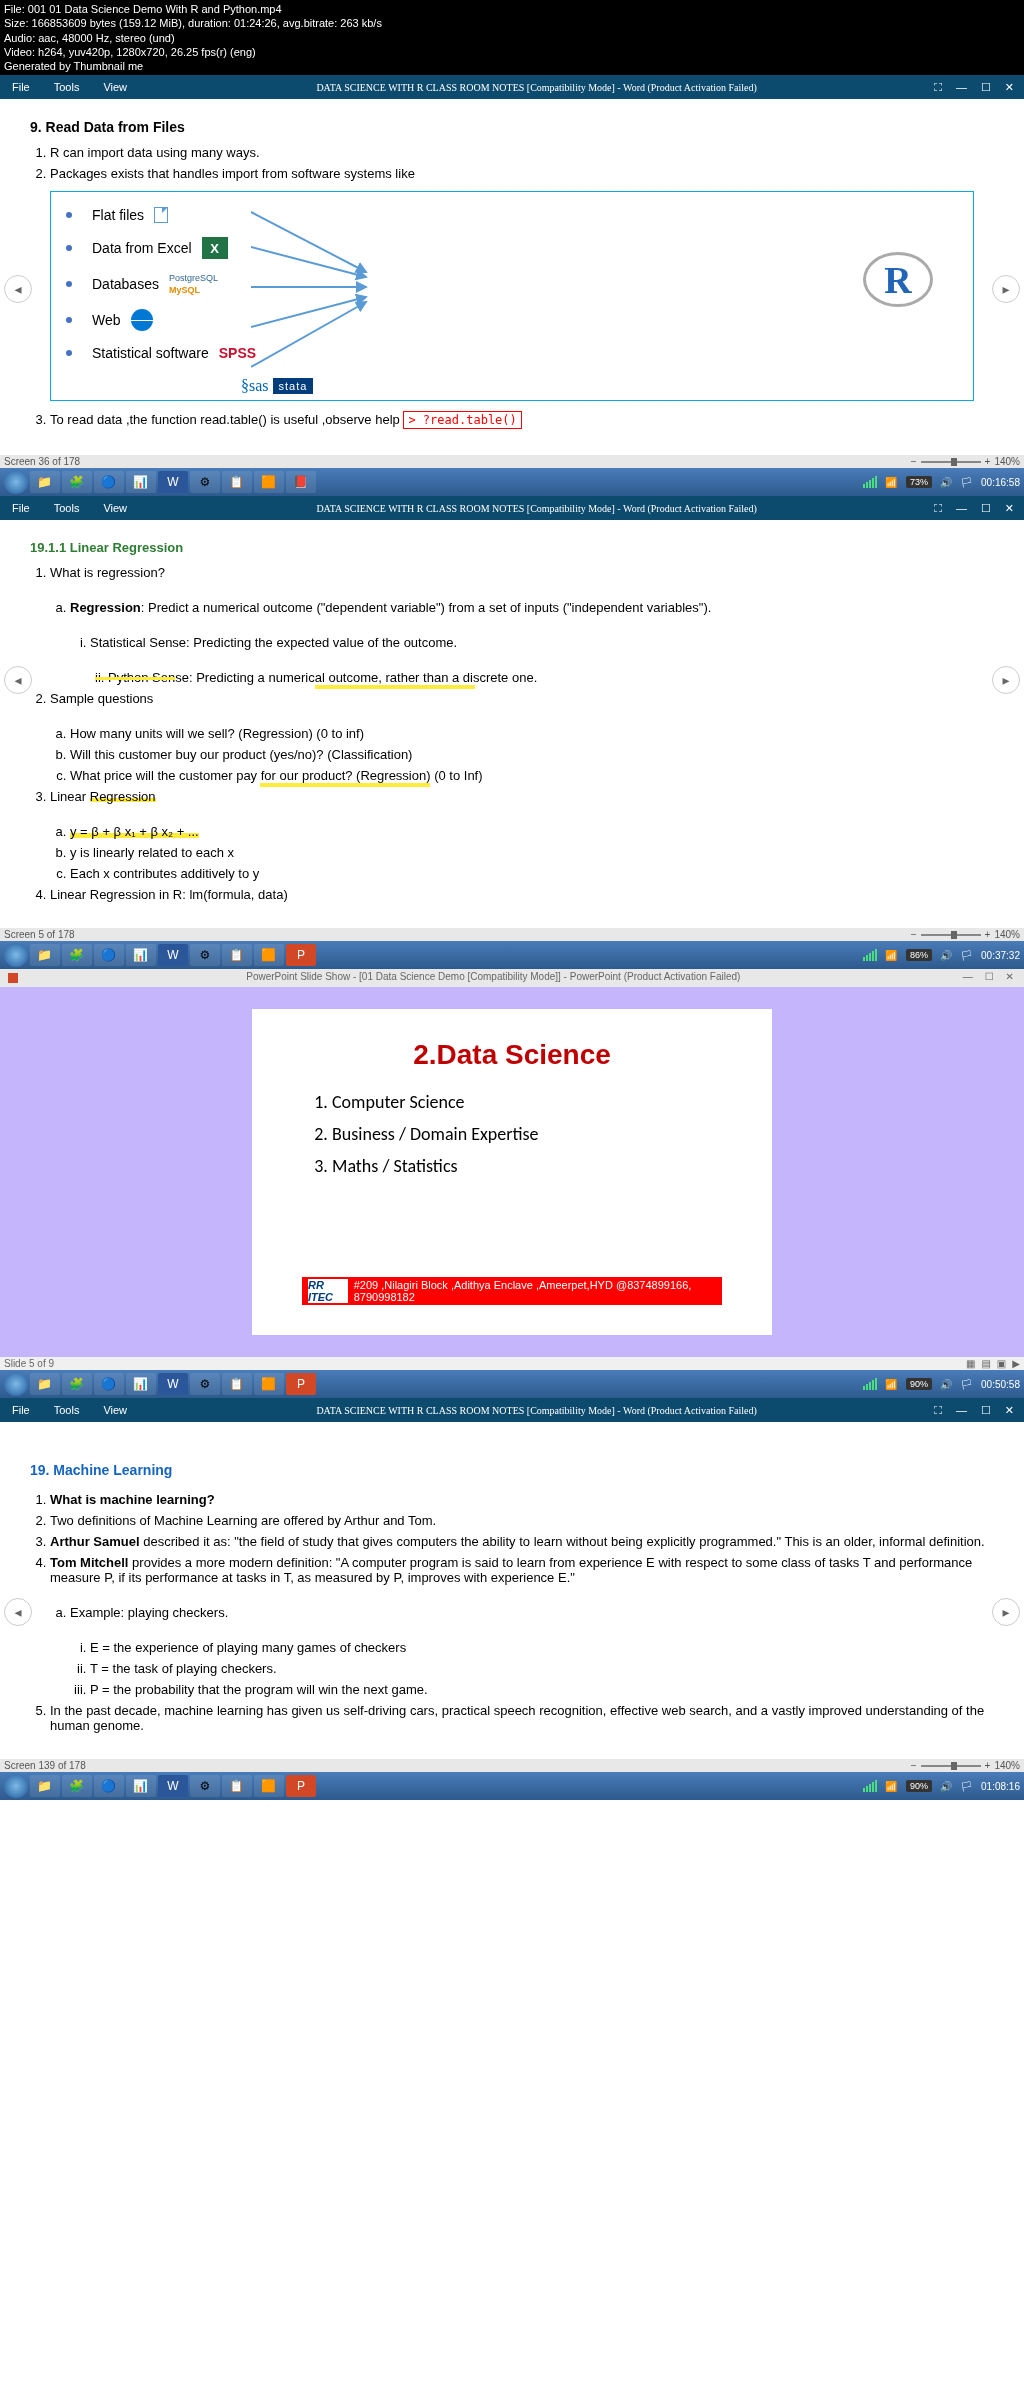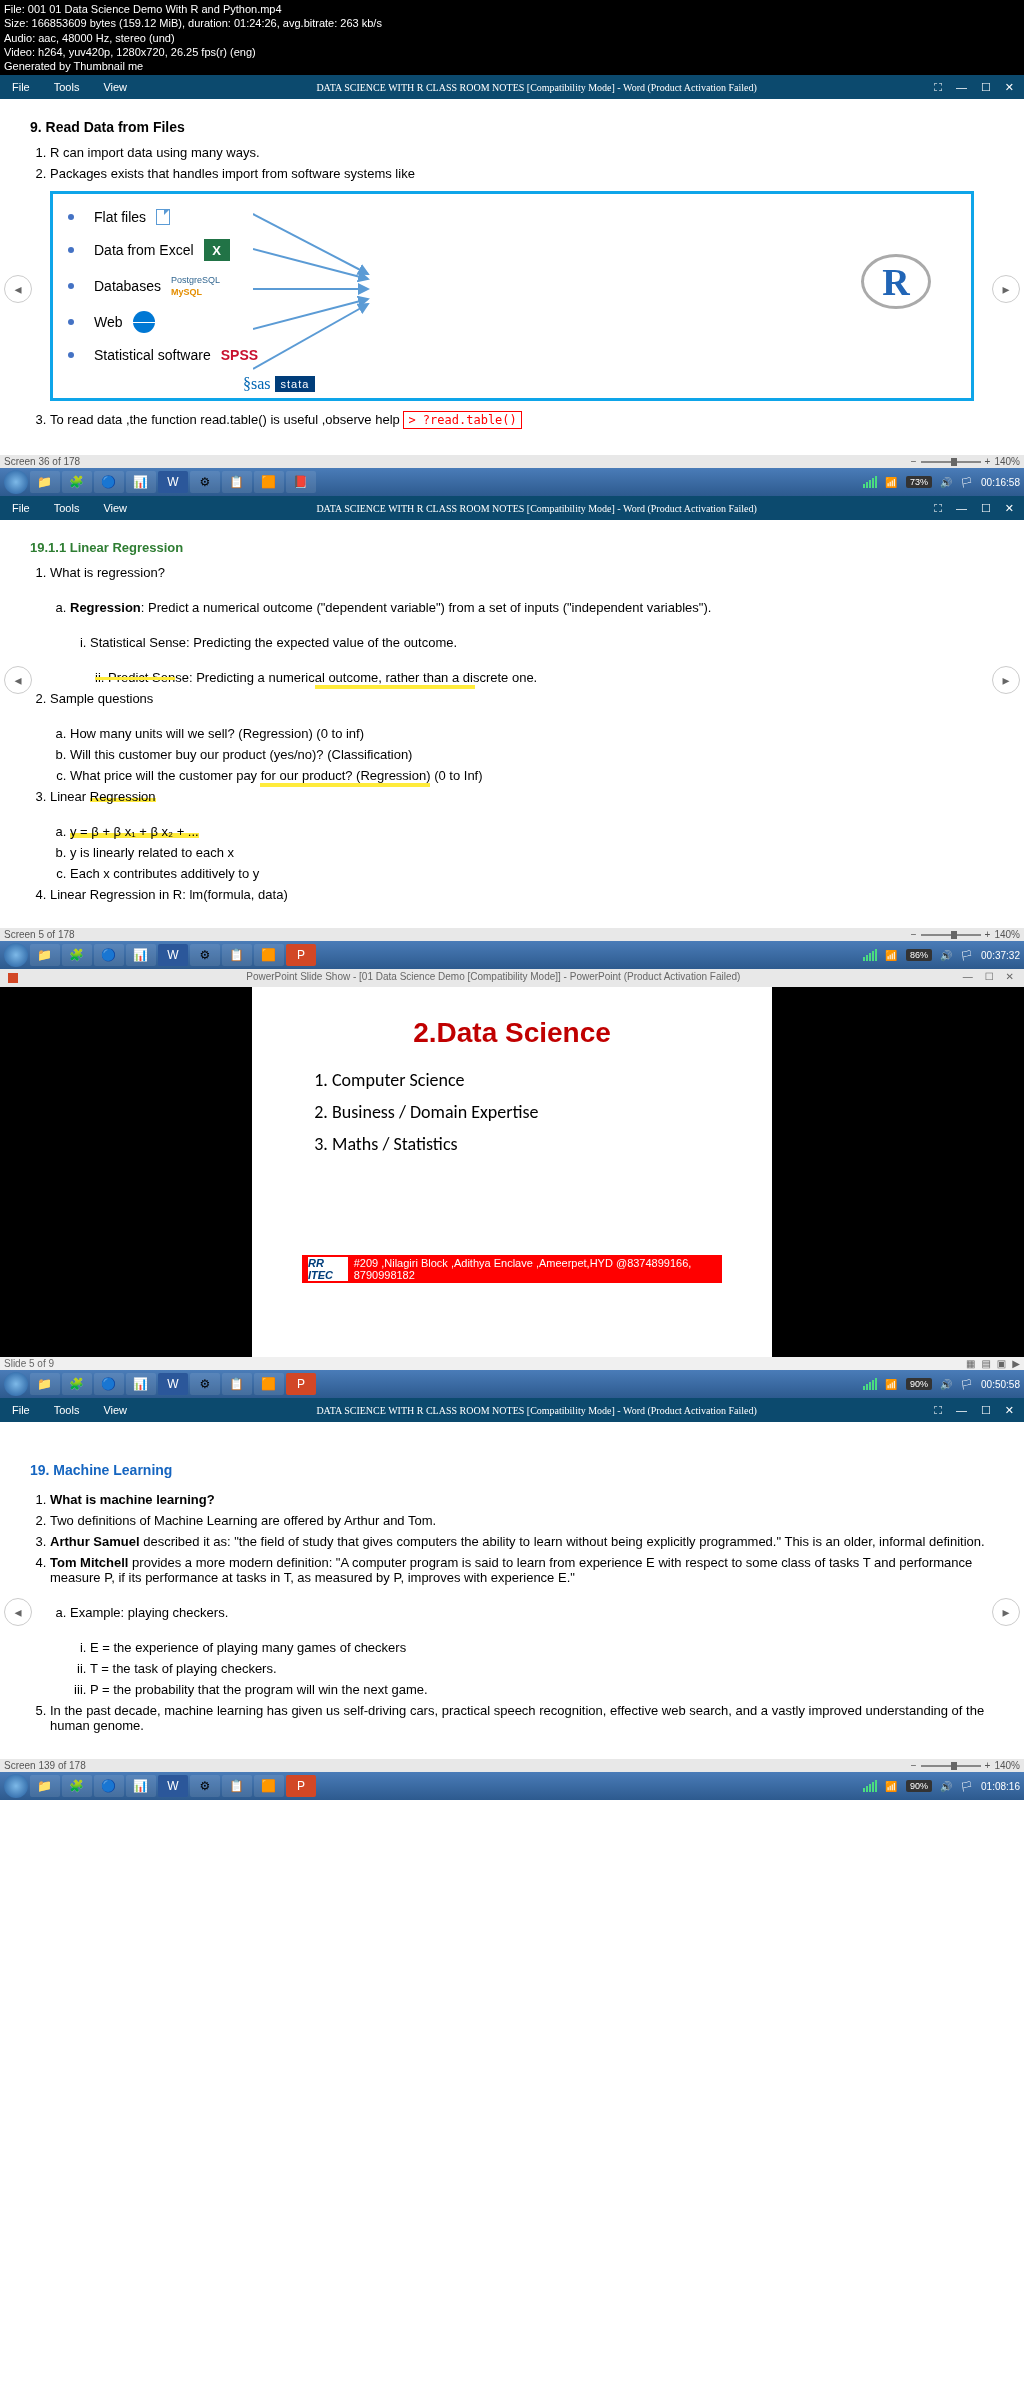--- a/index.html
+++ b/index.html
@@ -6,41 +6,41 @@
 body { font-family: Arial, sans-serif; background: #fff; width: 1024px; }
 .meta-header { background: #000; color: #fff; font-size: 11px; padding: 2px 4px; line-height: 1.3; }
 .word-ribbon { background: #0c4a6e; color: #fff; display: flex; align-items: center; height: 24px; font-size: 11px; }
 .word-ribbon .tab { padding: 0 12px; cursor: pointer; }
 .word-ribbon .title { flex: 1; text-align: center; font-size: 10px; font-family: Liberation Serif, serif; }
 .word-ribbon .win-controls { display: flex; gap: 14px; padding-right: 10px; }
 .doc-content { background: #fff; padding: 20px 30px; font-size: 13px; color: #000; }
 .doc-content h3 { font-size: 14px; margin-bottom: 10px; }
 .doc-content ol { margin-left: 20px; }
 .doc-content ol li { margin-bottom: 6px; }
-.diagram-box { border: 3px solid #0ea5e9; padding: 15px; margin: 10px 20px; position: relative; height: 210px; }
+.diagram-box { border: 1px solid #0ea5e9; padding: 15px; margin: 10px 20px; position: relative; height: 210px; }
 .diagram-item { display: flex; align-items: center; margin-bottom: 14px; font-size: 14px; }
 .diagram-item .bullet { width: 6px; height: 6px; background: #4472c4; border-radius: 50%; margin-right: 20px; }
 .r-logo { position: absolute; right: 40px; top: 60px; width: 70px; height: 55px; background: #fff; border: 3px solid #aaa; border-radius: 50%; display: flex; align-items: center; justify-content: center; font-size: 38px; font-weight: bold; color: #2165b6; font-family: serif; }
 .arrow-svg { position: absolute; left: 200px; top: 10px; }
 .help-box { display: inline-block; border: 1px solid red; color: red; padding: 1px 4px; font-size: 12px; font-family: monospace; }
 .nav-circle { position: absolute; width: 28px; height: 28px; border: 1px solid #ccc; border-radius: 50%; display: flex; align-items: center; justify-content: center; background: #fff; color: #666; font-size: 14px; }
 .screen-label { background: #e8e8e8; font-size: 10px; color: #555; padding: 1px 4px; display: flex; justify-content: space-between; align-items: center; }
 .taskbar { background: linear-gradient(to bottom, #4a7cb8, #2d5a8e); height: 28px; display: flex; align-items: center; padding: 0 4px; gap: 2px; }
 .taskbar-icon { width: 30px; height: 22px; background: rgba(255,255,255,0.1); border-radius: 2px; display: flex; align-items: center; justify-content: center; font-size: 12px; }
 .taskbar-right { margin-left: auto; display: flex; align-items: center; gap: 8px; color: #fff; font-size: 10px; }
 .sig-bars { display: inline-flex; align-items: flex-end; gap: 1px; }
 .sig-bars span { width: 2px; background: #4ade80; }
 .section-green { color: #2e7d32; font-weight: bold; font-size: 13px; }
 .section-blue { color: #1565c0; font-weight: bold; font-size: 14px; }
 .nested-list { margin-left: 25px; margin-top: 20px; }
 .nested-list li { margin-bottom: 6px; }
 .highlight { background: linear-gradient(transparent 60%, #ffeb3b 60%, #ffeb3b 90%, transparent 90%); }
 .strike-hl { text-decoration: line-through; text-decoration-color: #ffeb3b; text-decoration-thickness: 3px; }
 .ppt-bar { background: #e8e8e8; color: #666; font-size: 10px; text-align: center; padding: 2px; display: flex; }
-.ppt-slide-area { display: flex; background: #c4b5fd; height: 370px; }
+.ppt-slide-area { display: flex; background: #c4b5fd; height: 370px; align-items: center; }
 .ppt-black { flex: 1; background: #000; }
 .ppt-slide { width: 520px; background: #fff; padding: 30px 50px; }
 .ppt-title { color: #c00000; font-size: 28px; font-weight: bold; text-align: center; margin-bottom: 20px; }
 .ppt-list { list-style: decimal; margin-left: 30px; font-size: 18px; font-family: Calibri, sans-serif; }
 .ppt-list li { margin-bottom: 10px; }
 .ppt-footer { background: #ff0000; color: #fff; font-size: 11px; padding: 2px 6px; margin-top: 100px; display: flex; align-items: center; }
 .ppt-logo { background: #fff; color: #003d7a; font-weight: bold; font-style: italic; padding: 0 0; margin-right: 6px; }
 .slide-label { background: #f0f0f0; font-size: 10px; color: #666; padding: 1px 4px; display: flex; justify-content: space-between; }
 .zoom-ctrl { display: flex; align-items: center; gap: 4px; font-size: 10px; }
 .zoom-slider { width: 60px; height: 2px; background: #888; position: relative; }
@@ -199,21 +199,21 @@
   <div class="nav-circle" style="right:4px;top:170px">▸</div>
   <div class="doc-content">
     <div class="section-green">19.1.1 Linear Regression</div>
     <ol style="margin-top:10px">
       <li><span>What is regression?</span>
         <ol type="a" class="nested-list">
           <li><b>Regression</b><span>: Predict a numerical outcome ("dependent variable") from a set of inputs ("independent variables").</span>
             <ol type="i" class="nested-list">
               <li>Statistical Sense: Predicting the expected value of the outcome.</li>
             </ol>
-            <div class="nested-list" style="position:relative"><span class="strike-hl">ii. </span><span class="strike-hl">Predict Sen</span><span>se: Predicting a numerical outcome, rather than a discrete one.</span><div style="position:absolute;bottom:-4px;left:220px;width:160px;height:4px;background:#ffeb3b"></div></div>
+            <div class="nested-list" style="position:relative"><span class="strike-hl">ii. </span><span class="strike-hl">Python Sen</span><span>se: Predicting a numerical outcome, rather than a discrete one.</span><div style="position:absolute;bottom:-4px;left:220px;width:160px;height:4px;background:#ffeb3b"></div></div>
           </li>
         </ol>
       </li>
       <li><span>Sample questions</span>
         <ol type="a" class="nested-list">
           <li>How many units will we sell? (Regression) (0 to inf)</li>
           <li>Will this customer buy our product (yes/no)? (Classification)</li>
           <li style="position:relative"><span>What price will the customer pay for our product? (Regression) (0 to Inf)</span><div style="position:absolute;bottom:-4px;left:190px;width:170px;height:4px;background:#ffeb3b"></div></li>
         </ol>
       </li>

